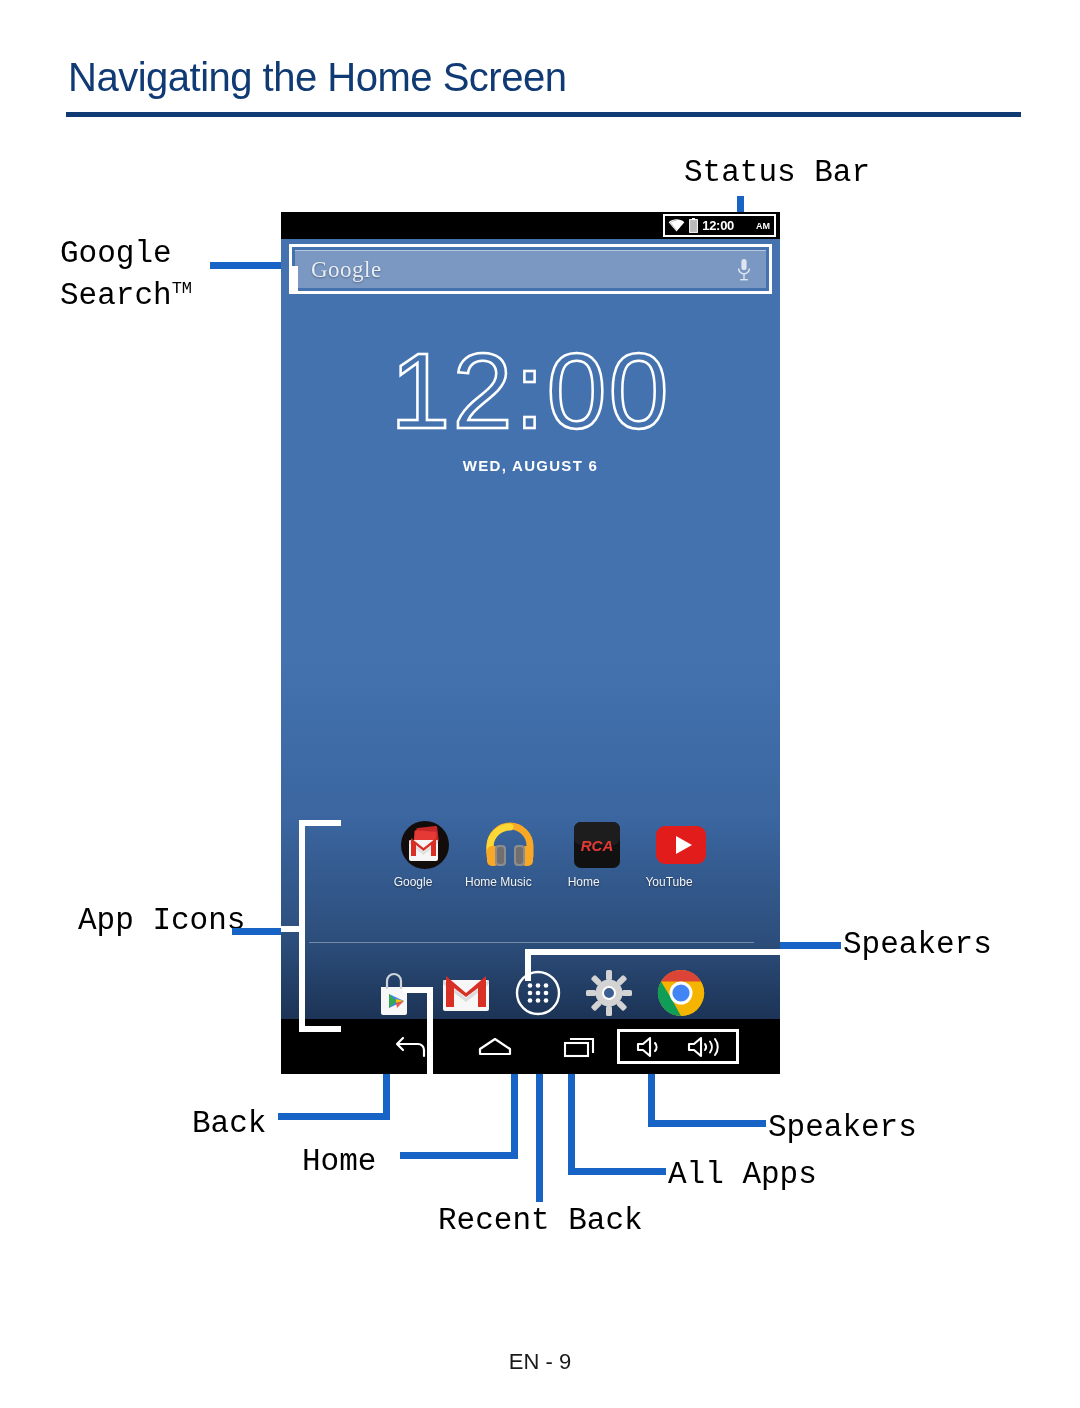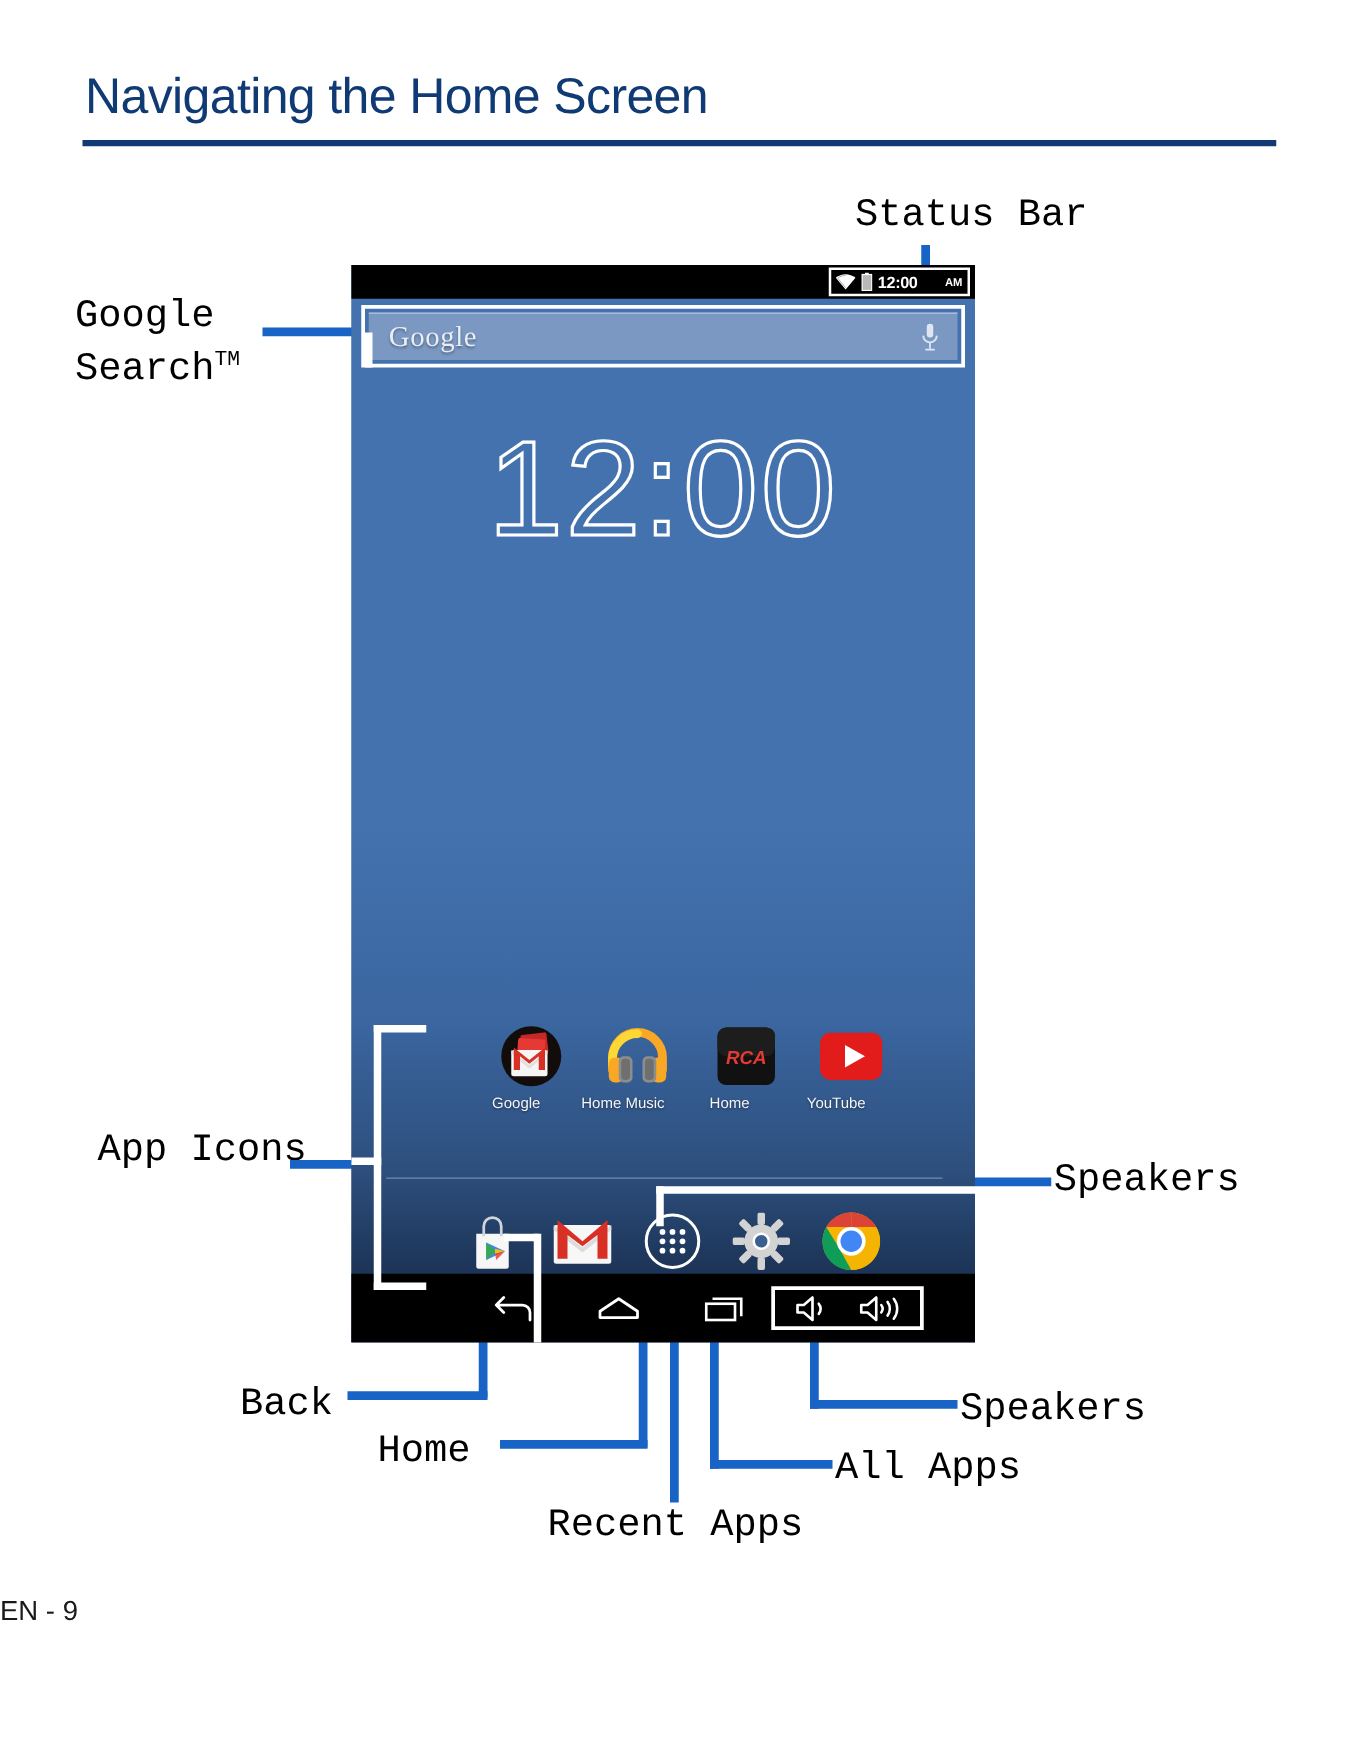--- a/index.html
+++ b/index.html
@@ -122,22 +122,22 @@
   .callout sup { font-size:0.55em; vertical-align:super; }
 
   
   .blue-h { position:absolute; background:#1763c6; height:7px; }
   .blue-v { position:absolute; background:#1763c6; width:7px; }
   
   .white-h { position:absolute; background:#ffffff; height:6px; }
   .white-v { position:absolute; background:#ffffff; width:6px; }
 
   #footer {
-    position:absolute; left:0; top:1276px; width:100%;
-    text-align:left; font-size:22px; color:#1a1a1a;
+    position:absolute; left:0; top:1349px; width:100%;
+    text-align:center; font-size:22px; color:#1a1a1a;
   }
 </style>
 </head>
 <body>
 
 <div id="page-title">Navigating the Home Screen</div>
 <div id="title-rule"></div>
 
 <div class="callout" style="left:684px; top:155px;">Status Bar</div>
 <div class="blue-v" style="left:737px; top:196px; height:22px;"></div>
@@ -153,21 +153,21 @@
 <div class="blue-h" style="left:777px; top:942px; width:64px;"></div>
 
 <div class="callout" style="left:192px; top:1106px;">Back</div>
 <div class="blue-h" style="left:278px; top:1113px; width:112px;"></div>
 <div class="blue-v" style="left:383px; top:1068px; height:50px;"></div>
 
 <div class="callout" style="left:302px; top:1144px;">Home</div>
 <div class="blue-h" style="left:400px; top:1152px; width:118px;"></div>
 <div class="blue-v" style="left:511px; top:1068px; height:90px;"></div>
 
-<div class="callout" style="left:438px; top:1203px;">Recent Apps</div>
+<div class="callout" style="left:438px; top:1203px;">Recent Back</div>
 <div class="blue-v" style="left:536px; top:1068px; height:134px;"></div>
 
 <div class="callout" style="left:668px; top:1157px;">All Apps</div>
 <div class="blue-h" style="left:568px; top:1168px; width:98px;"></div>
 <div class="blue-v" style="left:568px; top:1068px; height:107px;"></div>
 
 <div class="callout" style="left:768px; top:1110px;">Speakers</div>
 <div class="blue-h" style="left:648px; top:1120px; width:118px;"></div>
 <div class="blue-v" style="left:648px; top:1068px; height:59px;"></div>
 
@@ -195,20 +195,21 @@
         <rect x="5.4" y="1" width="5.2" height="11" rx="2.6" fill="#dfe6f2"></rect>
         <path d="M2.6 10.5 a5.4 5.4 0 0 0 10.8 0" fill="none" stroke="#dfe6f2" stroke-width="1.5"></path>
         <rect x="7.3" y="16" width="1.4" height="5" fill="#dfe6f2"></rect>
         <rect x="4.2" y="21" width="7.6" height="1.4" fill="#dfe6f2"></rect>
       </svg>
     </div>
   </div>
 
   <div id="clock">
     <div id="clock-time">12:00</div>
+    <div id="clock-date">WED, AUGUST 6</div>
   </div>
 
   <div id="app-row">
 
     <div class="app-cell">
       <div class="app-ico-wrap">
         <svg width="50" height="50" viewBox="0 0 50 50">
           <circle cx="25" cy="25" r="24" fill="#120d0b"></circle>
           <rect x="17" y="7" width="21" height="16" rx="1.5" fill="#c62828" transform="rotate(-7 27 15)"></rect>
           <rect x="14" y="11" width="22" height="16" rx="1.5" fill="#e53935" transform="rotate(4 25 19)"></rect>

